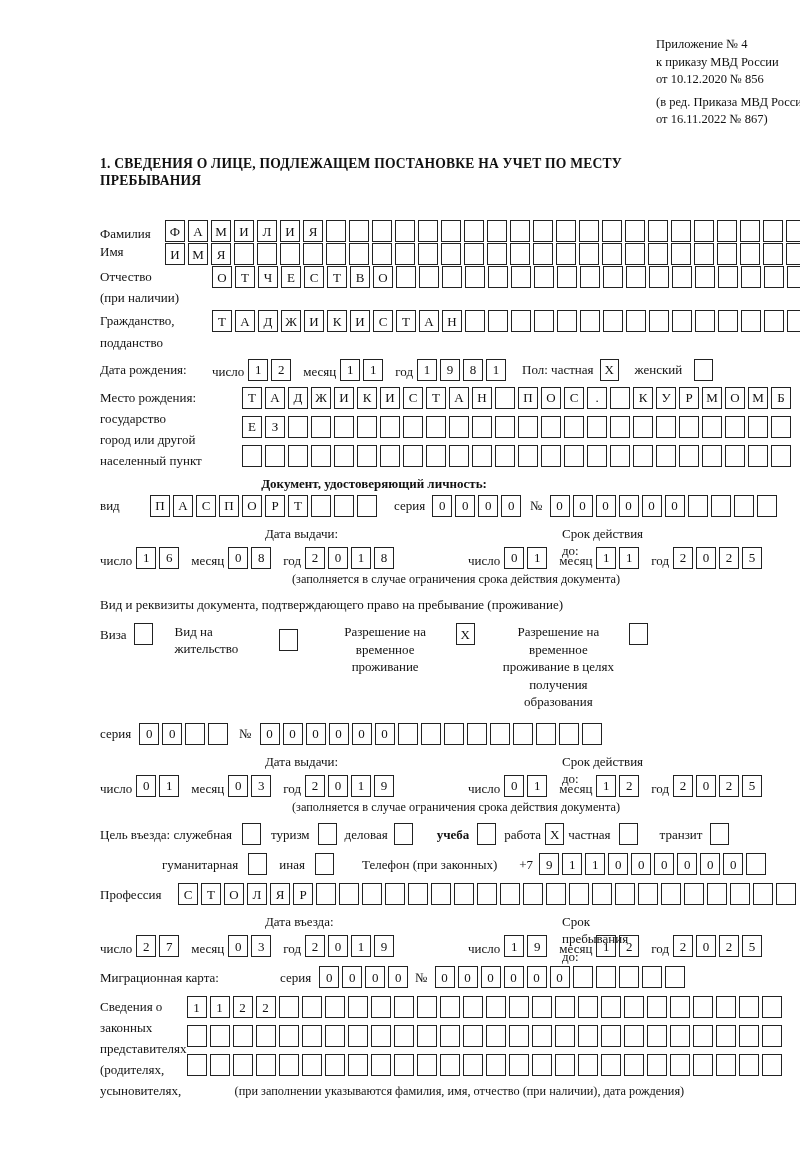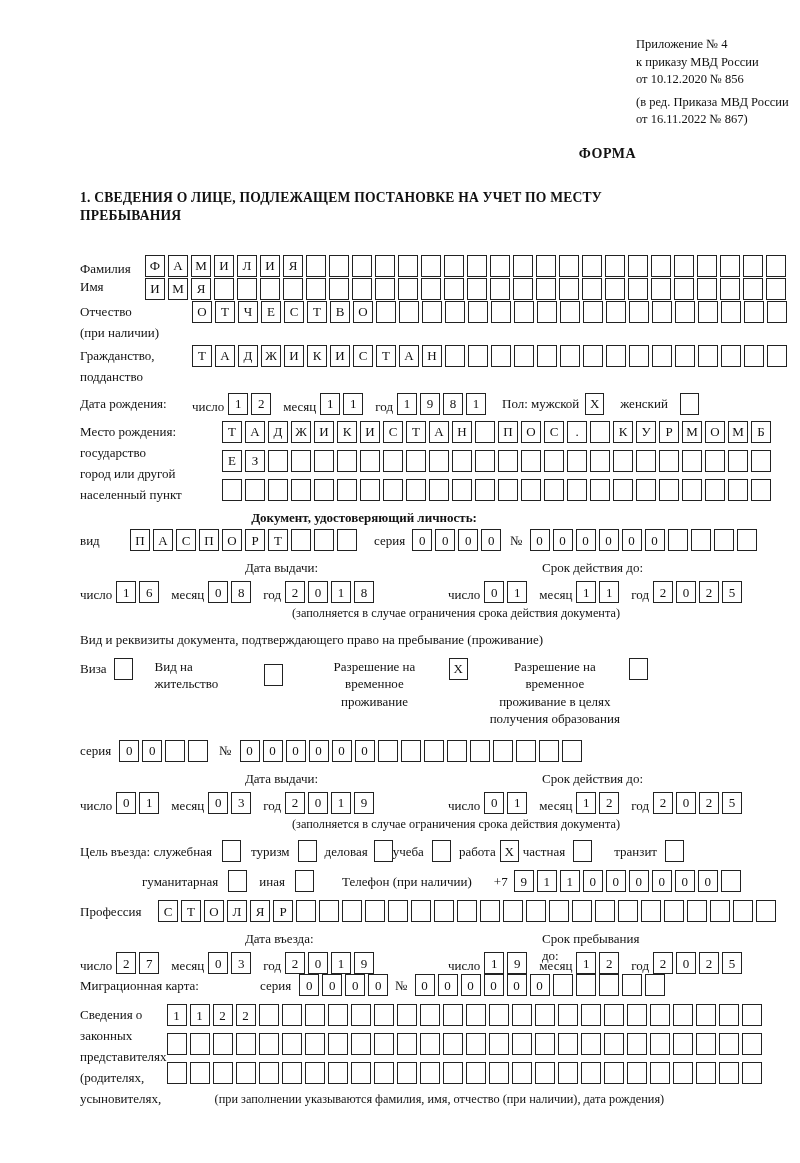--- a/index.html
+++ b/index.html
@@ -1,17 +1,17 @@
 <!DOCTYPE html>
 <html><head>
 <meta charset="utf-8">
 <style>
   html,body{margin:0;padding:0;background:#fff;}
   body{width:800px;height:1163px;overflow:hidden;font-family:"Liberation Serif","DejaVu Serif",serif;color:#111;}
-  .page{box-sizing:border-box;width:673px;height:1163px;padding:36px 25px 10px 80px;font-size:13px;line-height:1.32;}
+  .page{box-sizing:border-box;width:673px;height:1163px;padding:36px 25px 10px 100px;font-size:13px;line-height:1.32;}
   
   .annex{margin-left:556px;width:190px;font-size:12.5px;line-height:1.4;}
   .annex .note{margin-top:5px;}
   .forma{text-align:right;padding-right:12px;margin-top:16px;font-weight:bold;font-size:14px;letter-spacing:.5px;}
   .title{margin-top:20px;text-align:center;font-weight:bold;font-size:15px;line-height:1.45;}
   .blank-line{display:inline-block;width:58px;border-bottom:2px solid #333;height:12px;margin-left:8px;}
   .section1{margin-top:26px;font-weight:bold;font-size:13.6px;letter-spacing:.2px;}
   
   .cells{display:inline-flex;flex-wrap:nowrap;vertical-align:middle;}
   .cell{box-sizing:border-box;width:20px;height:22px;border:1.7px solid #222;margin-right:3px;display:inline-flex;align-items:center;justify-content:center;font-size:13px;flex:0 0 auto;background:#fff;}
@@ -47,21 +47,20 @@
 <div class="page">
 
   <div class="annex">
     <div>Приложение № 4</div>
     <div>к приказу МВД России</div>
     <div>от 10.12.2020 № 856</div>
     <div class="note">(в ред. Приказа МВД России</div>
     <div>от 16.11.2022 № 867)</div>
   </div>
 
-  <div class="forma">ФОРМА</div>
 
 
   <div class="section1">1. СВЕДЕНИЯ О ЛИЦЕ, ПОДЛЕЖАЩЕМ ПОСТАНОВКЕ НА УЧЕТ ПО МЕСТУ ПРЕБЫВАНИЯ</div>
 
   <div class="row" style="margin-top:30px;align-items:flex-end;">
     <span class="lbl w65">Фамилия</span>
     <span class="cells">
         <span class="cell">Ф</span>
         <span class="cell">А</span>
         <span class="cell">М</span>
@@ -211,21 +210,21 @@
           <span class="cell">1</span>
         </span>
       <span class="lbl">год</span>
       <span class="cells">
           <span class="cell">1</span>
           <span class="cell">9</span>
           <span class="cell">8</span>
           <span class="cell">1</span>
         </span>
     </span>
-    <span class="lbl" style="margin-left:4px;">Пол: мужской</span>
+    <span class="lbl" style="margin-left:4px;">Пол: частная</span>
     <span class="cb" style="margin-left:6px;">X</span>
     <span class="lbl" style="margin-left:16px;">женский</span>
     <span class="cb" style="margin-left:12px;"></span>
   </div>
 
   <div class="row" style="margin-top:6px;">
     <span class="lbl w142 lblcol">
       <div>Место рождения:</div>
       <div>государство</div>
       <div>город или другой</div>
@@ -503,36 +502,36 @@
 
   <div class="note-r">(заполняется в случае ограничения срока действия документа)</div>
 
   <div class="daterow" style="margin-top:8px;">
     <span class="lbl">Цель въезда: служебная</span>
     <span class="cb" style="margin-left:10px;"></span>
     <span class="lbl" style="margin-left:10px;">туризм</span>
     <span class="cb" style="margin-left:8px;"></span>
     <span class="lbl" style="margin-left:8px;">деловая</span>
     <span class="cb" style="margin-left:6px;"></span>
-    <span class="lbl" style="margin-left:0;">учеба</span>
+    <span class="lbl" style="margin-left:24px;font-weight:bold;">учеба</span>
     <span class="cb" style="margin-left:8px;"></span>
     <span class="lbl" style="margin-left:8px;">работа</span>
     <span class="cb" style="margin-left:4px;">X</span>
     <span class="lbl" style="margin-left:4px;">частная</span>
     <span class="cb" style="margin-left:8px;"></span>
     <span class="lbl" style="margin-left:22px;">транзит</span>
     <span class="cb" style="margin-left:8px;"></span>
   </div>
 
   <div class="daterow" style="margin-top:8px;">
     <span class="lbl" style="margin-left:62px;">гуманитарная</span>
     <span class="cb" style="margin-left:10px;"></span>
     <span class="lbl" style="margin-left:12px;">иная</span>
     <span class="cb" style="margin-left:10px;"></span>
-    <span class="lbl" style="margin-left:28px;">Телефон (при наличии)</span>
+    <span class="lbl" style="margin-left:28px;">Телефон (при законных)</span>
     <span class="lbl" style="margin-left:22px;margin-right:6px;">+7</span>
     <span class="cells">
         <span class="cell">9</span>
         <span class="cell">1</span>
         <span class="cell">1</span>
         <span class="cell">0</span>
         <span class="cell">0</span>
         <span class="cell">0</span>
         <span class="cell">0</span>
         <span class="cell">0</span>
@@ -613,21 +612,21 @@
       <span class="lbl">год</span>
       <span class="cells">
           <span class="cell">2</span>
           <span class="cell">0</span>
           <span class="cell">2</span>
           <span class="cell">5</span>
         </span>
     </span>
   </div>
 
-  <div class="daterow" style="margin-top:0;">
+  <div class="daterow" style="margin-top:9px;">
     <span class="lbl" style="width:150px;">Миграционная карта:</span>
     <span class="lbl" style="margin-left:30px;margin-right:8px;">серия</span>
     <span class="cells">
         <span class="cell">0</span>
         <span class="cell">0</span>
         <span class="cell">0</span>
         <span class="cell">0</span>
       </span>
     <span class="lbl" style="margin-left:4px;margin-right:7px;">№</span>
     <span class="cells">

